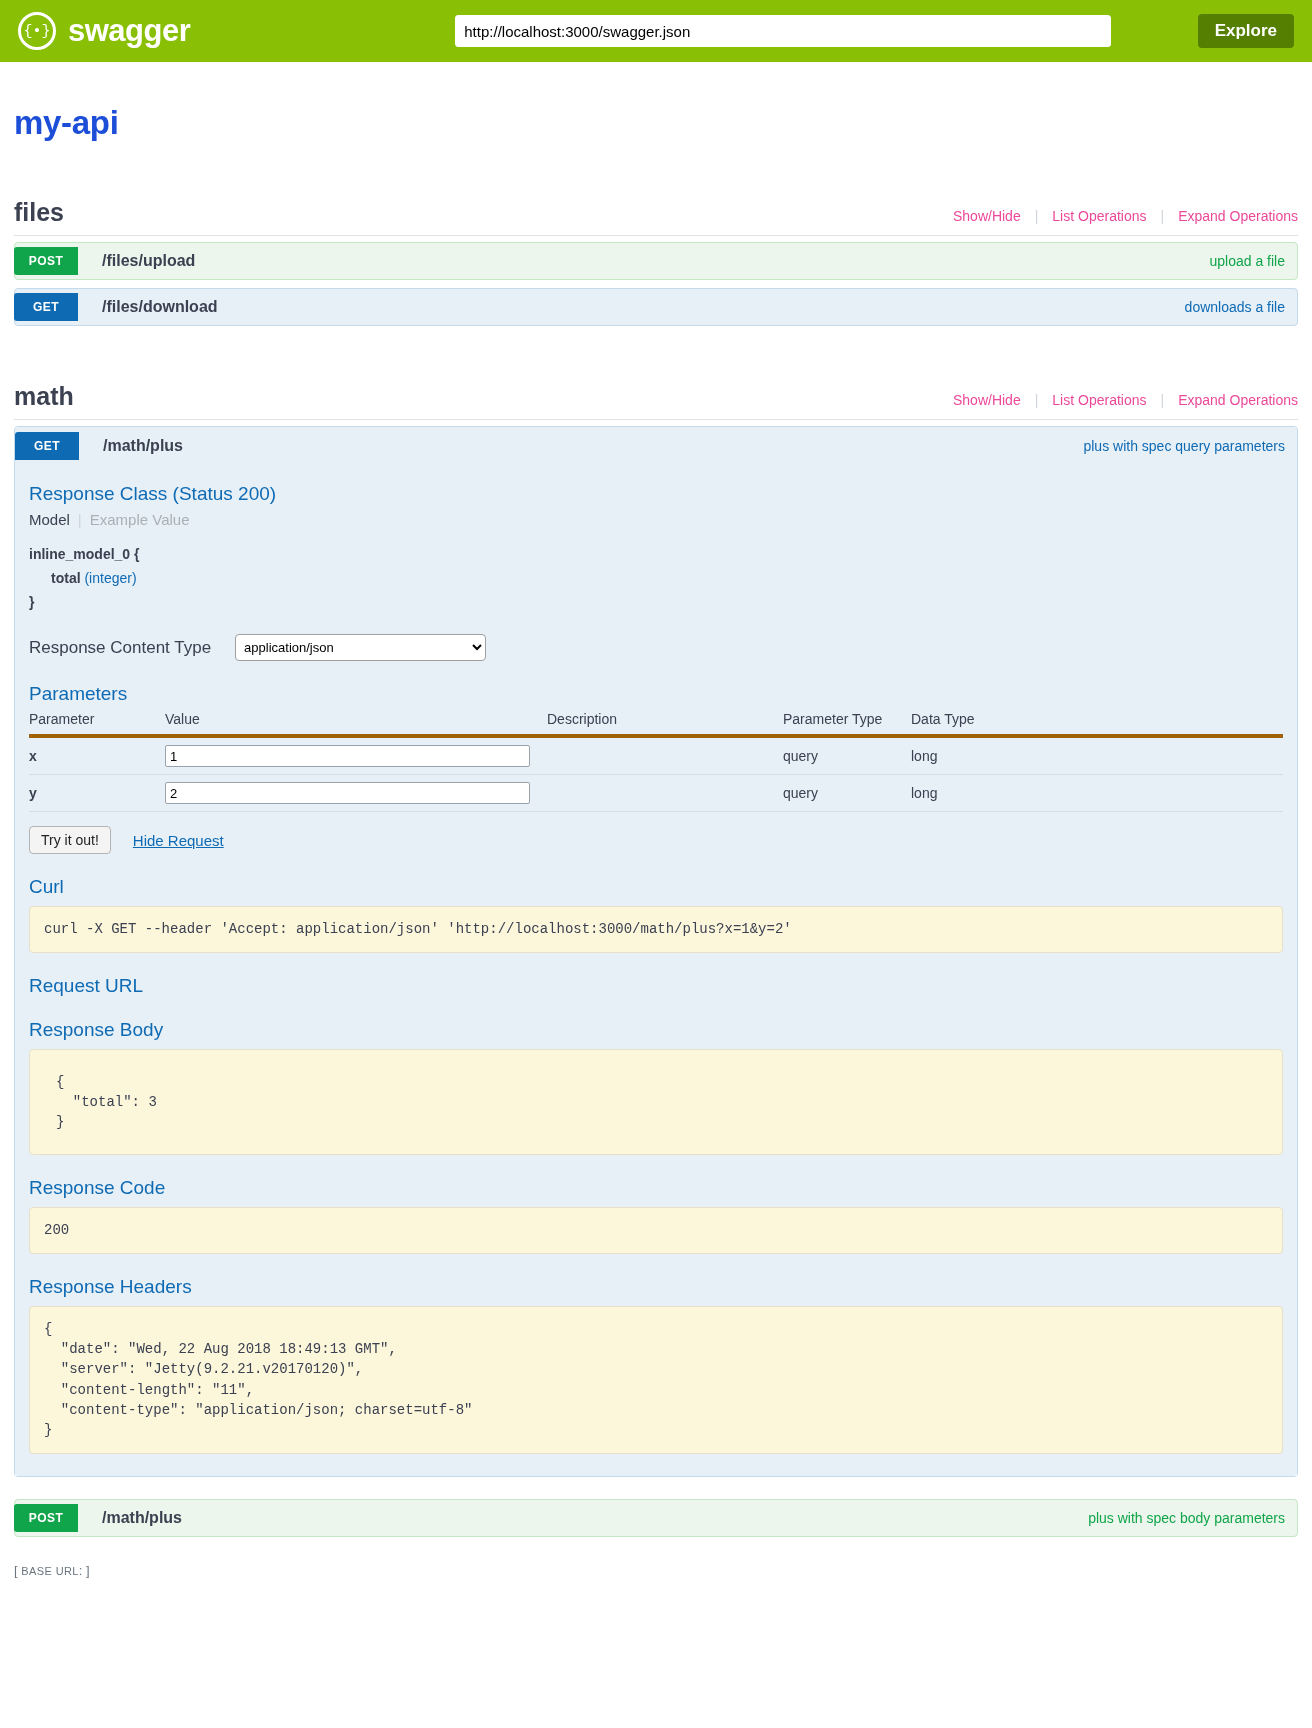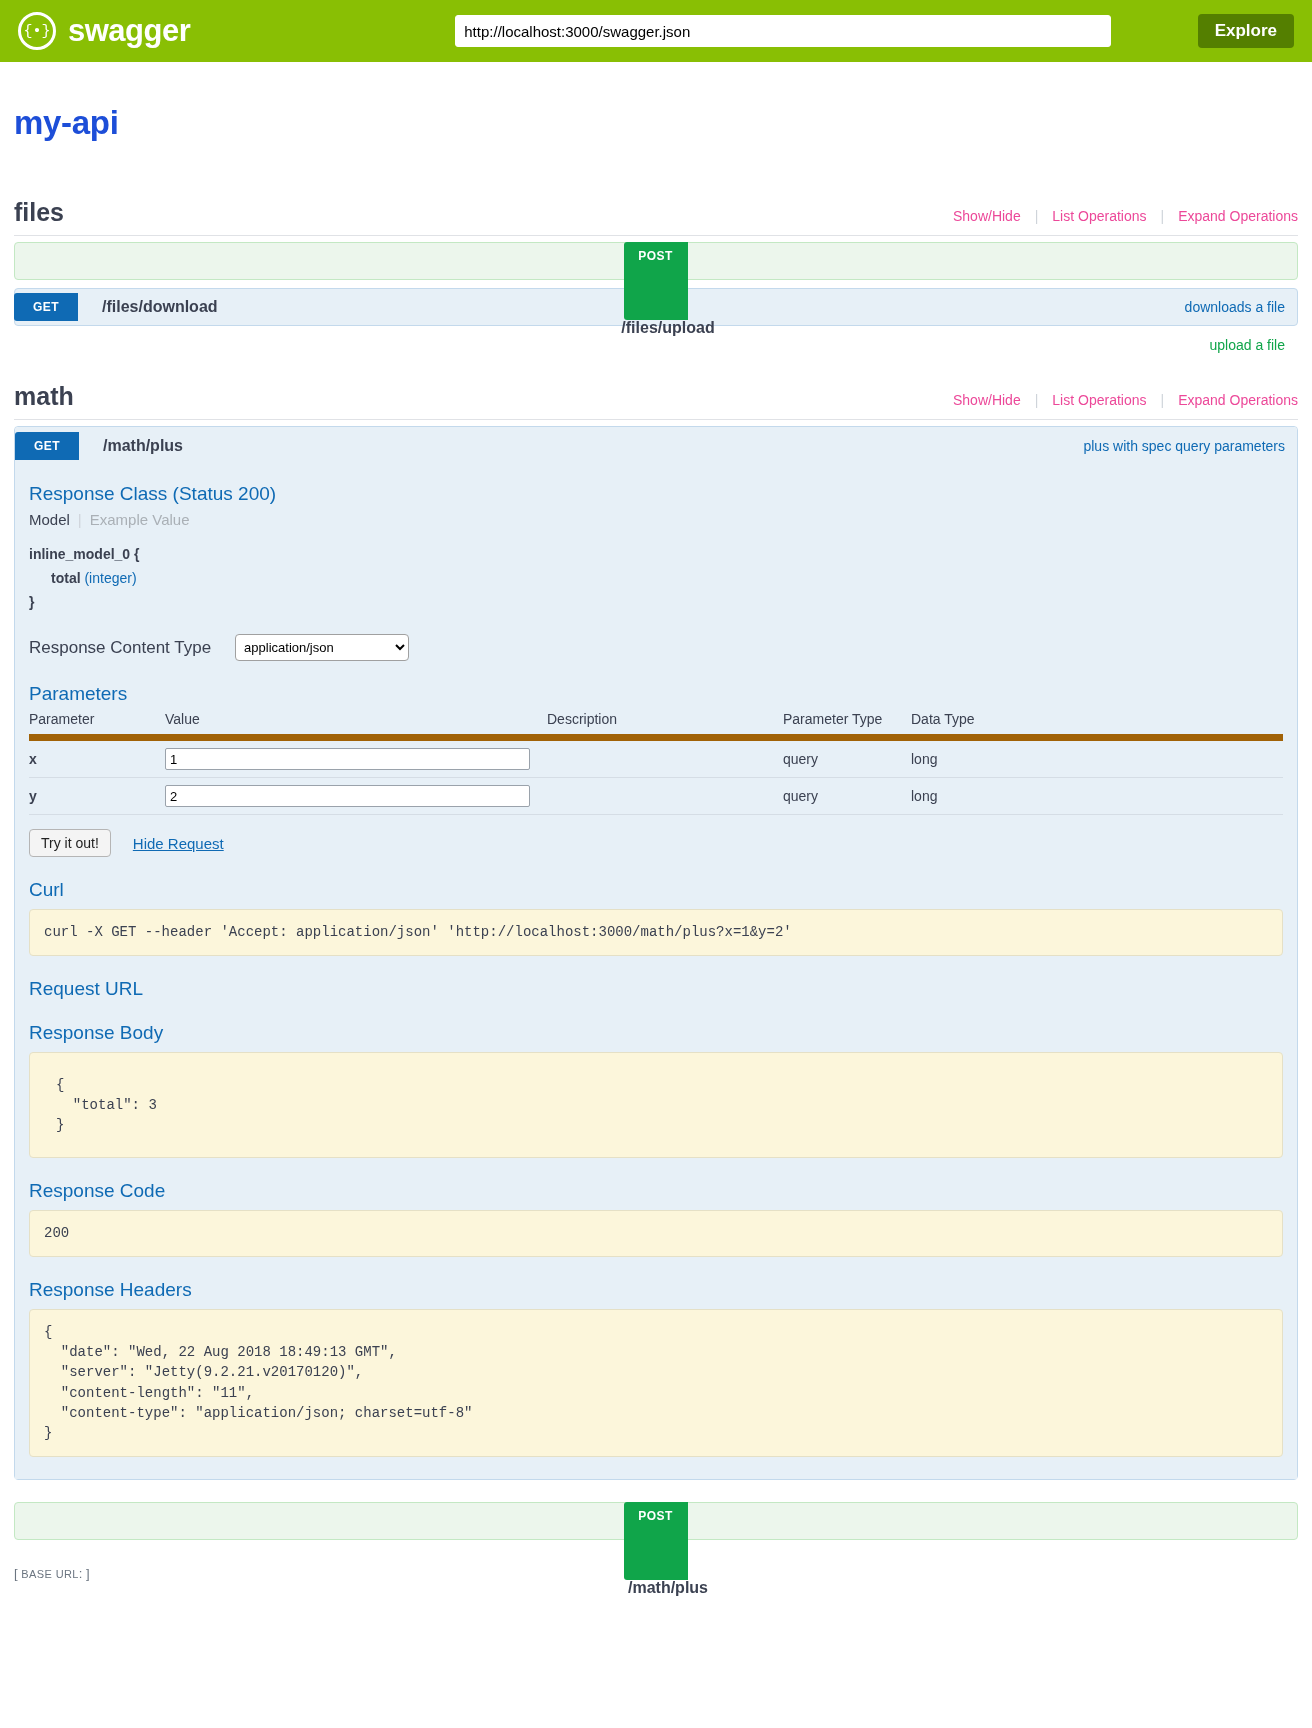--- a/index.html
+++ b/index.html
@@ -142,21 +142,21 @@
     font-weight: bold;
     color: #3b4151;
     margin-left: 24px;
     font-family: "Liberation Sans", sans-serif;
   }
   .op .summary {
     margin-left: auto;
     font-size: 14px;
     padding-right: 12px;
   }
-  .op.post { background: #ecf6ec; border-color: #c3e8c3; flex-direction: column; }
+  .op.post { background: #ecf6ec; border-color: #c3e8c3; }
   .op.post .verb { background: #10a54a; }
   .op.post .summary { color: #10a54a; }
   .op.get { background: #e7f0f7; border-color: #c3d9ec; }
   .op.get .verb { background: #0f6ab4; }
   .op.get .summary { color: #0f6ab4; }
 
   
   .op-expanded {
     border: 1px solid #c3d9ec;
     border-radius: 4px;
@@ -211,41 +211,41 @@
     display: flex;
     align-items: center;
     gap: 24px;
     margin: 20px 0 22px 0;
   }
   .content-type-row label {
     font-size: 17px;
     color: #3b4151;
   }
   select.ctype {
-    width: 174px;
+    width: 251px;
     height: 27px;
     font-size: 13px;
     font-family: "Liberation Sans", sans-serif;
     border: 1px solid #a0a0a0;
     border-radius: 4px;
     background: #fff;
     padding: 2px 4px;
   }
 
   table.params {
     width: 100%;
     border-collapse: collapse;
     margin-bottom: 6px;
   }
   table.params th {
     text-align: left;
     font-size: 14px;
     font-weight: normal;
     color: #3b4151;
-    border-bottom: 7px solid #a16207;
+    border-bottom: 4px solid #a16207;
     padding: 0 0 7px 0;
   }
   table.params td {
     font-size: 14px;
     color: #3b4151;
     border-bottom: 1px solid #d5dde5;
     padding: 7px 0;
     vertical-align: middle;
   }
   table.params td.pname { font-weight: bold; width: 136px; }

